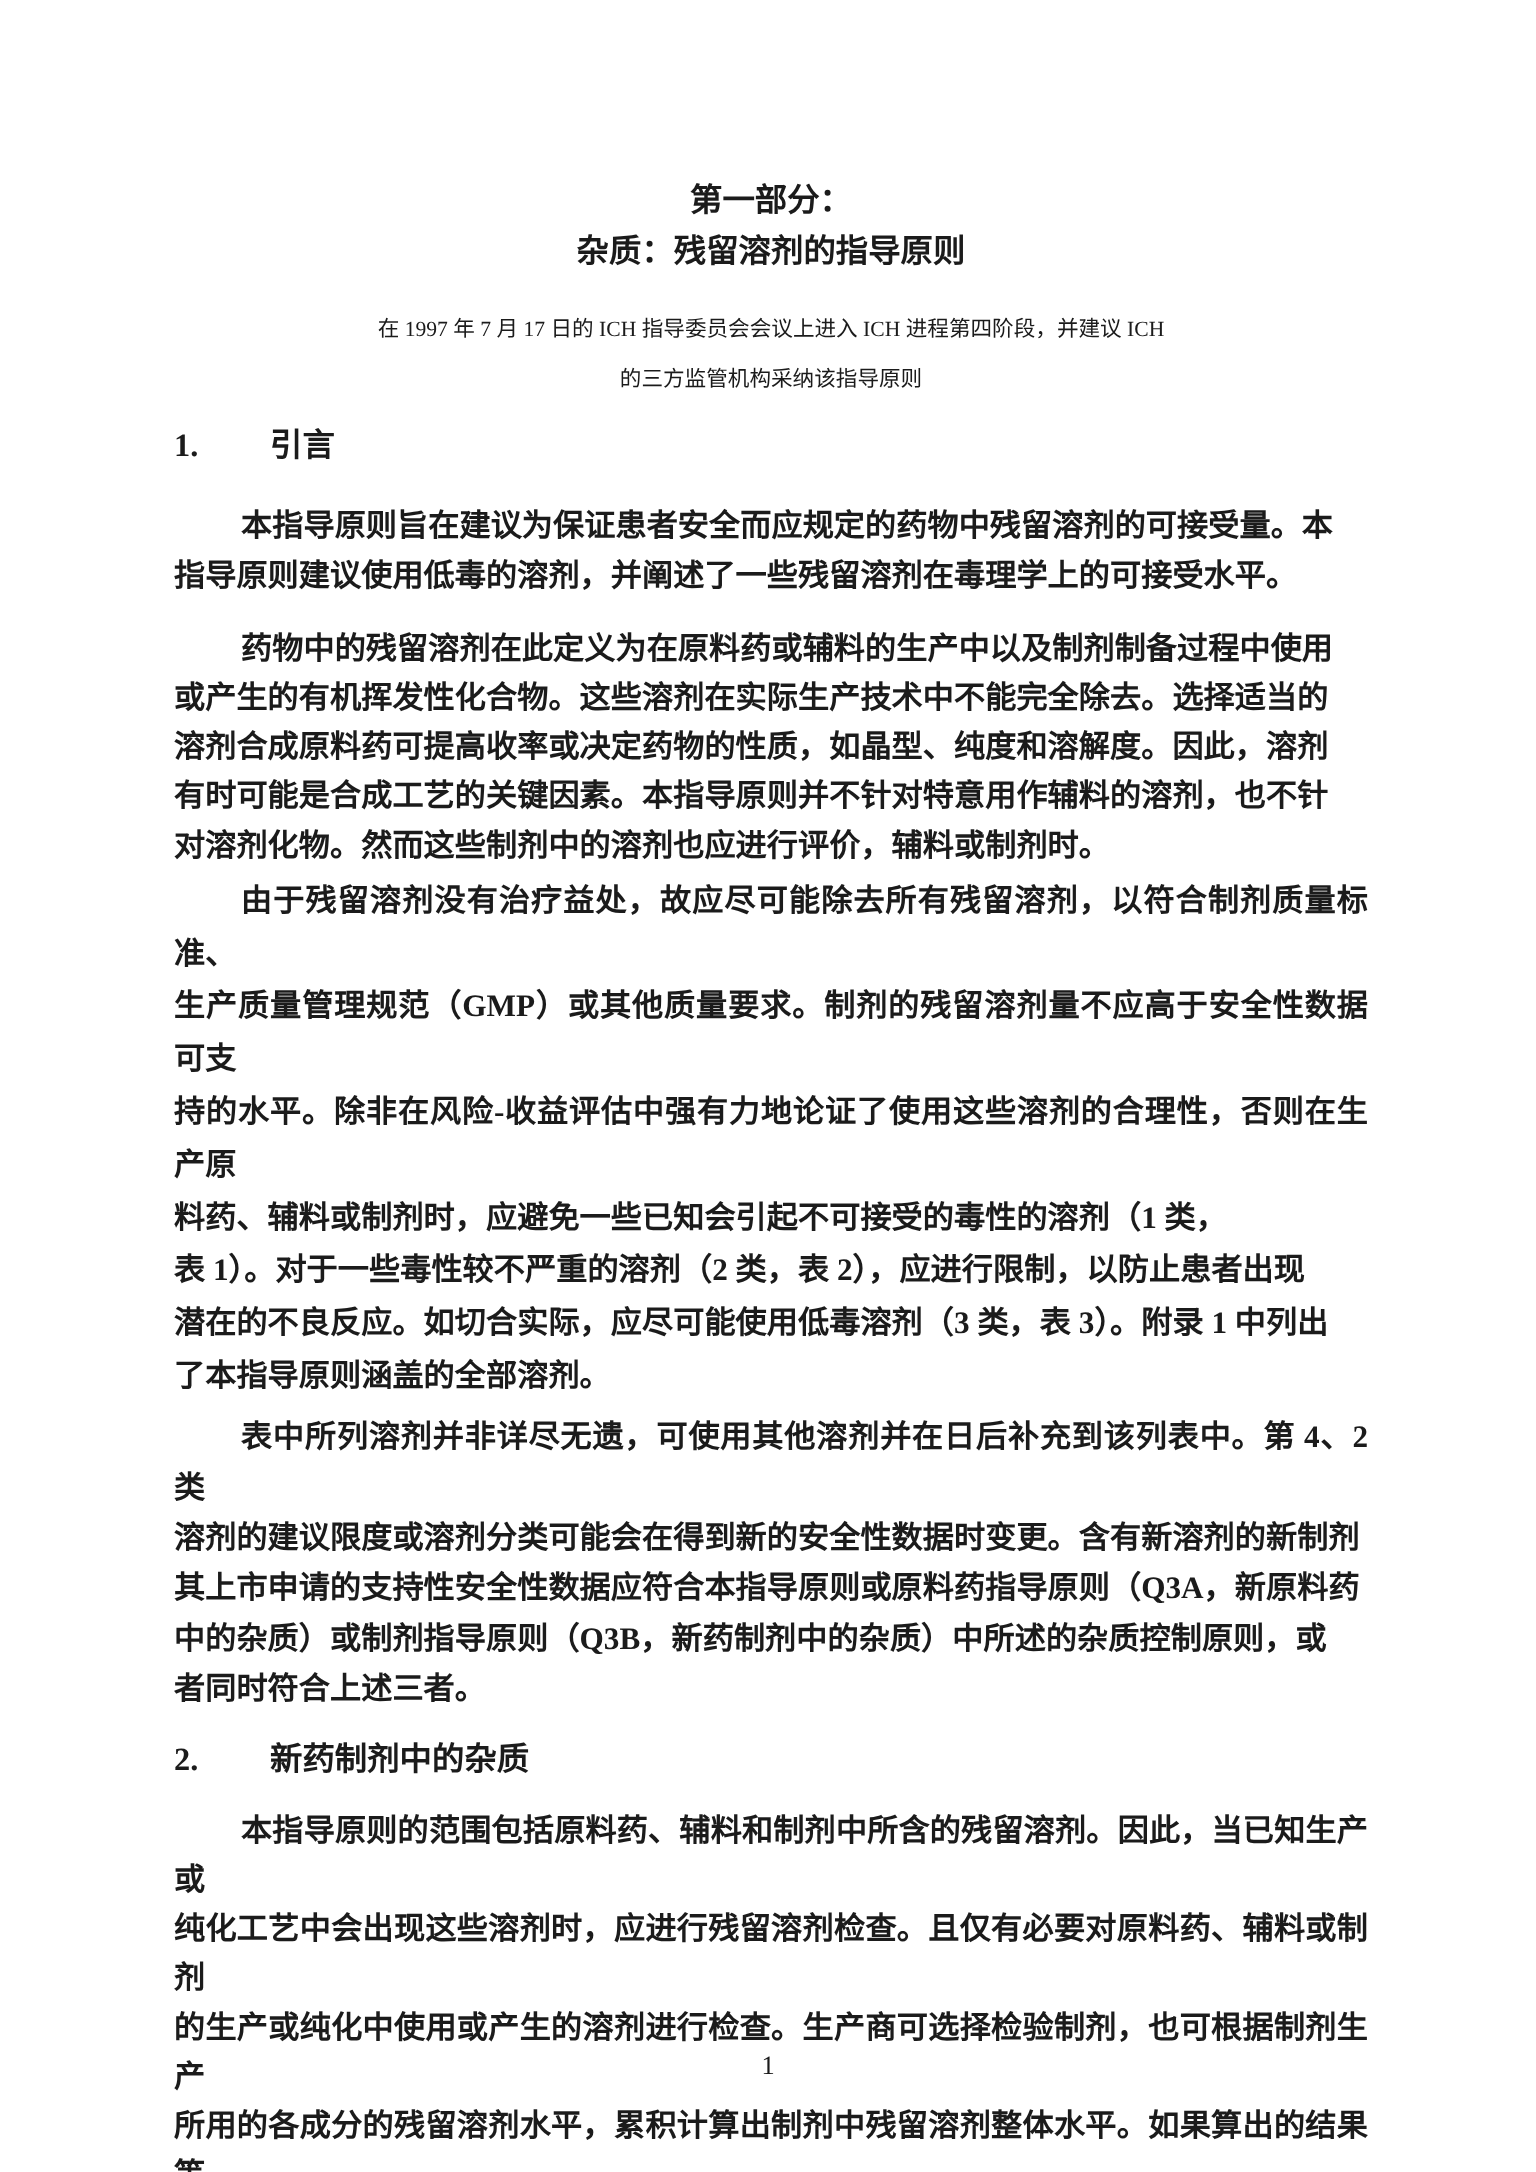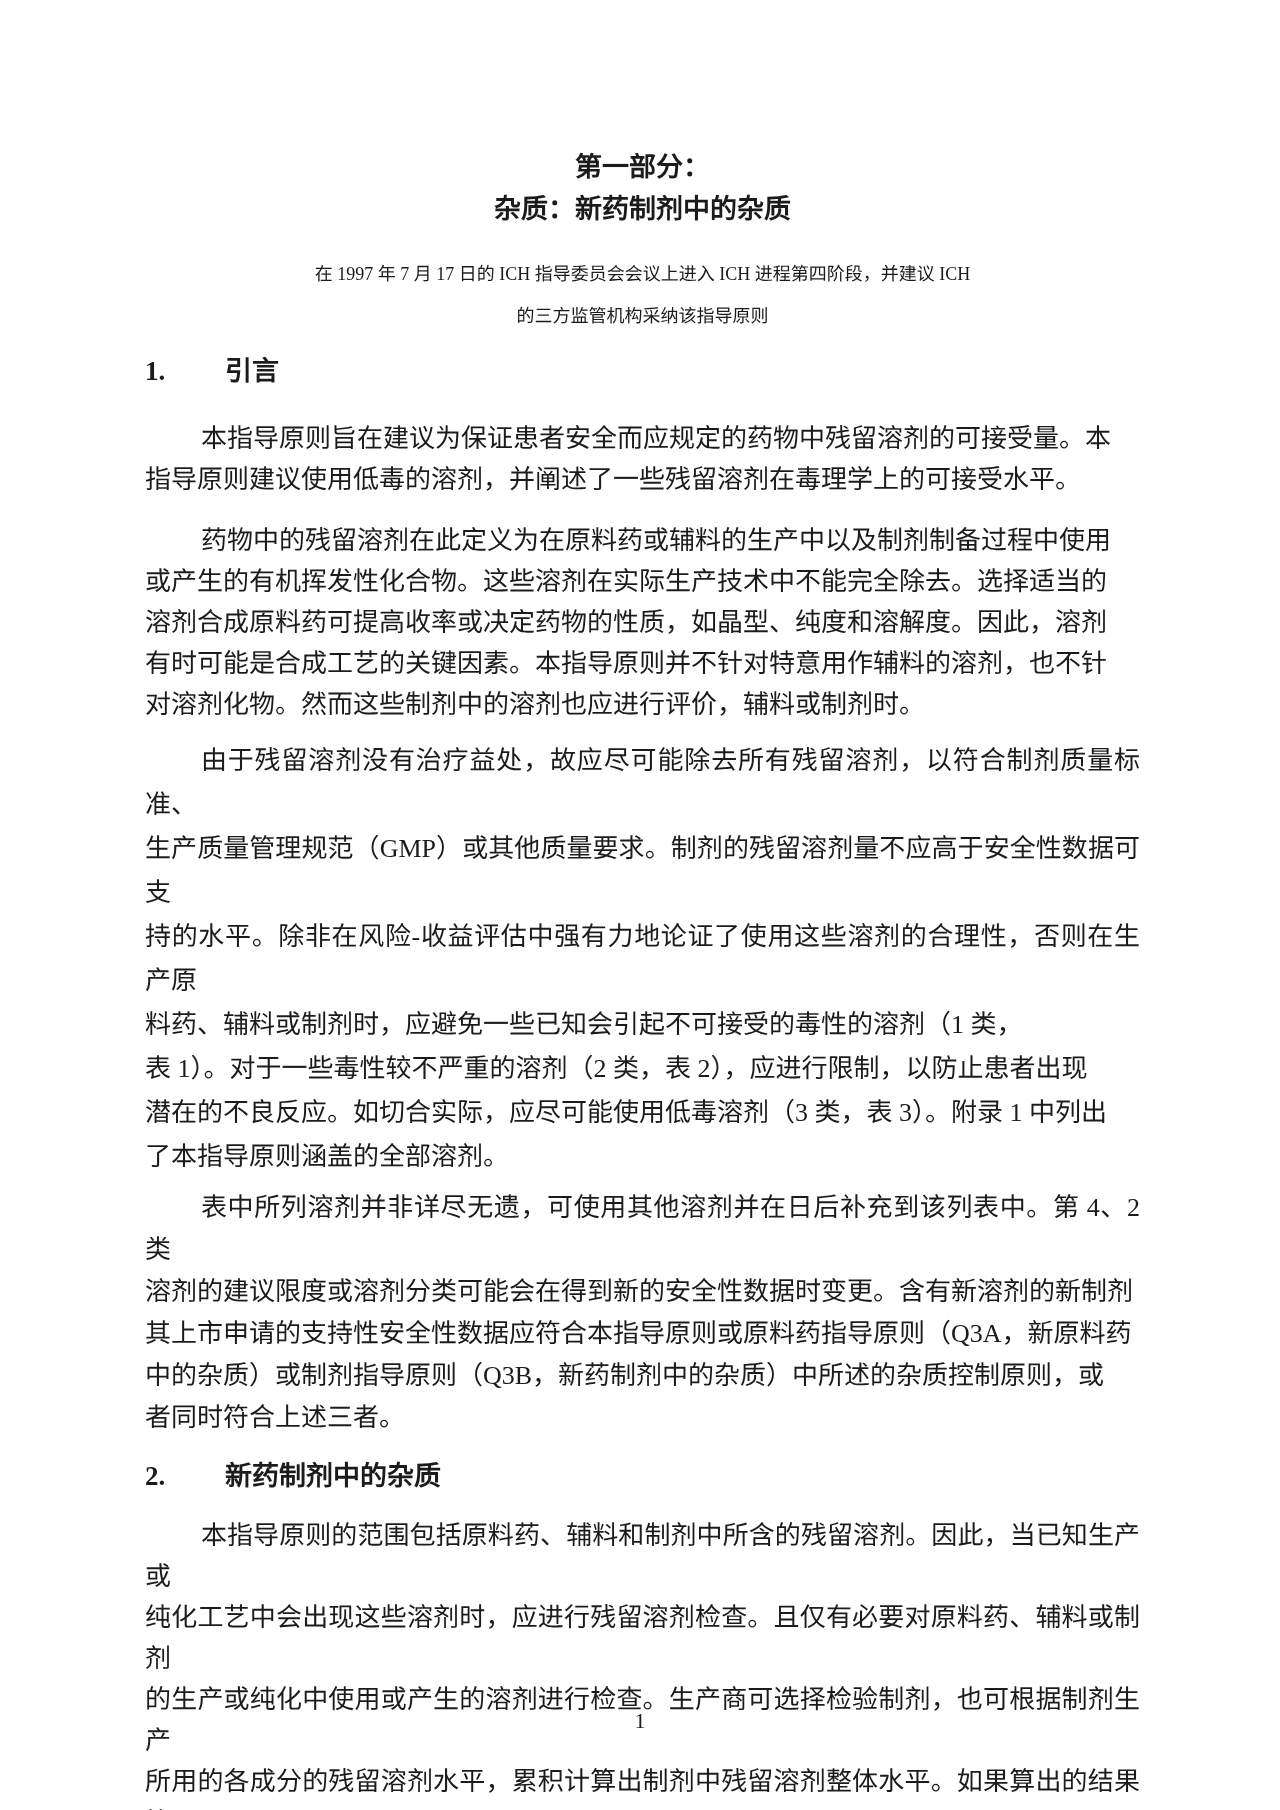--- a/index.html
+++ b/index.html
@@ -51,44 +51,45 @@
     width: 80px;
     flex: 0 0 80px;
   }
   .para {
     font-size: 26px;
     line-height: 41px;
     margin: 20px 0 0 0;
     text-indent: 2.15em;
     white-space: pre-line;
     text-align: justify;
+    font-weight: bold;
   }
   .para.p1 { margin-top: 26px; }
-  .para.p3 { margin-top: 14px; line-height: 44px; }
+  .para.p3 { margin-top: 4px; line-height: 44px; }
   .para.p4 { margin-top: 8px; line-height: 42px; }
   .para.p5 { margin-top: 18px; }
   .page-footer {
     position: absolute;
     left: 0;
     right: 0;
     bottom: 77px;
     text-align: center;
     font-size: 22px;
     line-height: 24px;
     color: #1b1b1b;
   }
 </style>
 </head>
 <body>
 
 <div class="page">
 
   <div class="doc-title-line">第一部分：</div>
 
-  <div class="doc-title-line">杂质：新药制剂中的杂质</div>
+  <div class="doc-title-line">杂质：残留溶剂的指导原则</div>
 
   <div class="preamble">在 1997 年 7 月 17 日的 ICH 指导委员会会议上进入 ICH 进程第四阶段，并建议 ICH
 的三方监管机构采纳该指导原则</div>
 
   <div class="section-heading first">
     <span class="sec-num">1.</span>
     <span>引言</span>
   </div>
 
   <p class="para p1">本指导原则旨在建议为保证患者安全而应规定的药物中残留溶剂的可接受量。本

